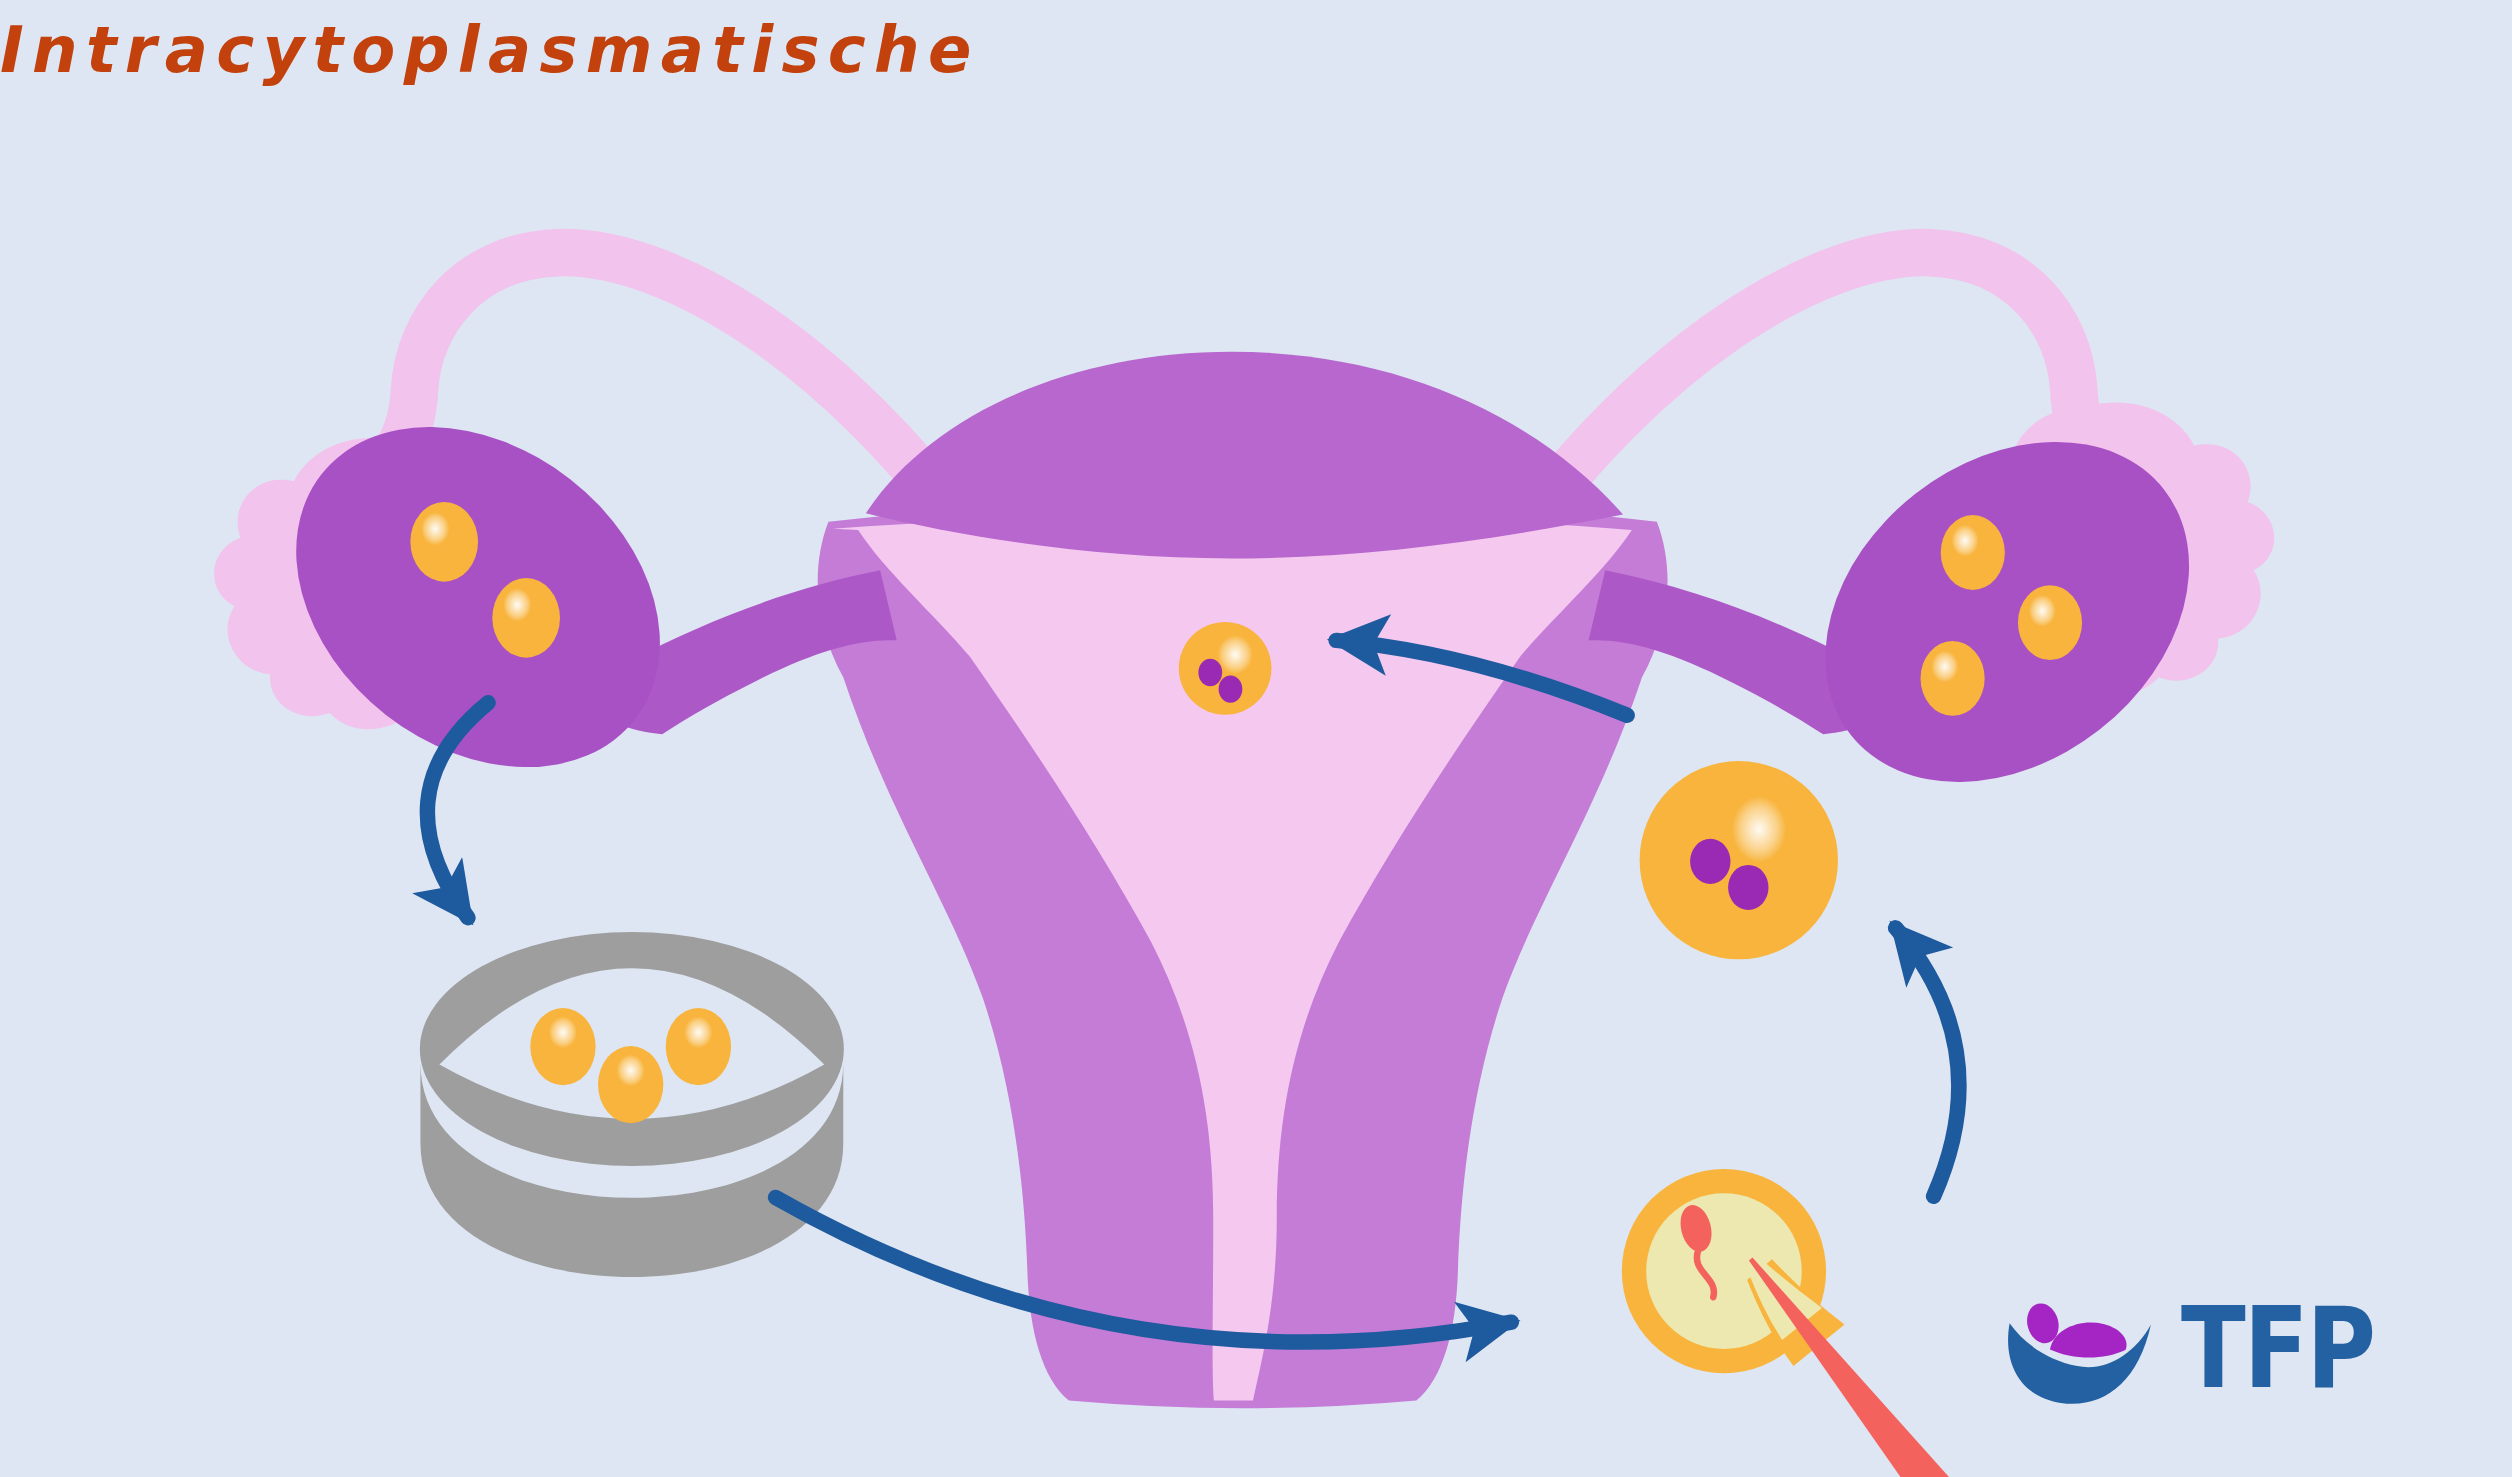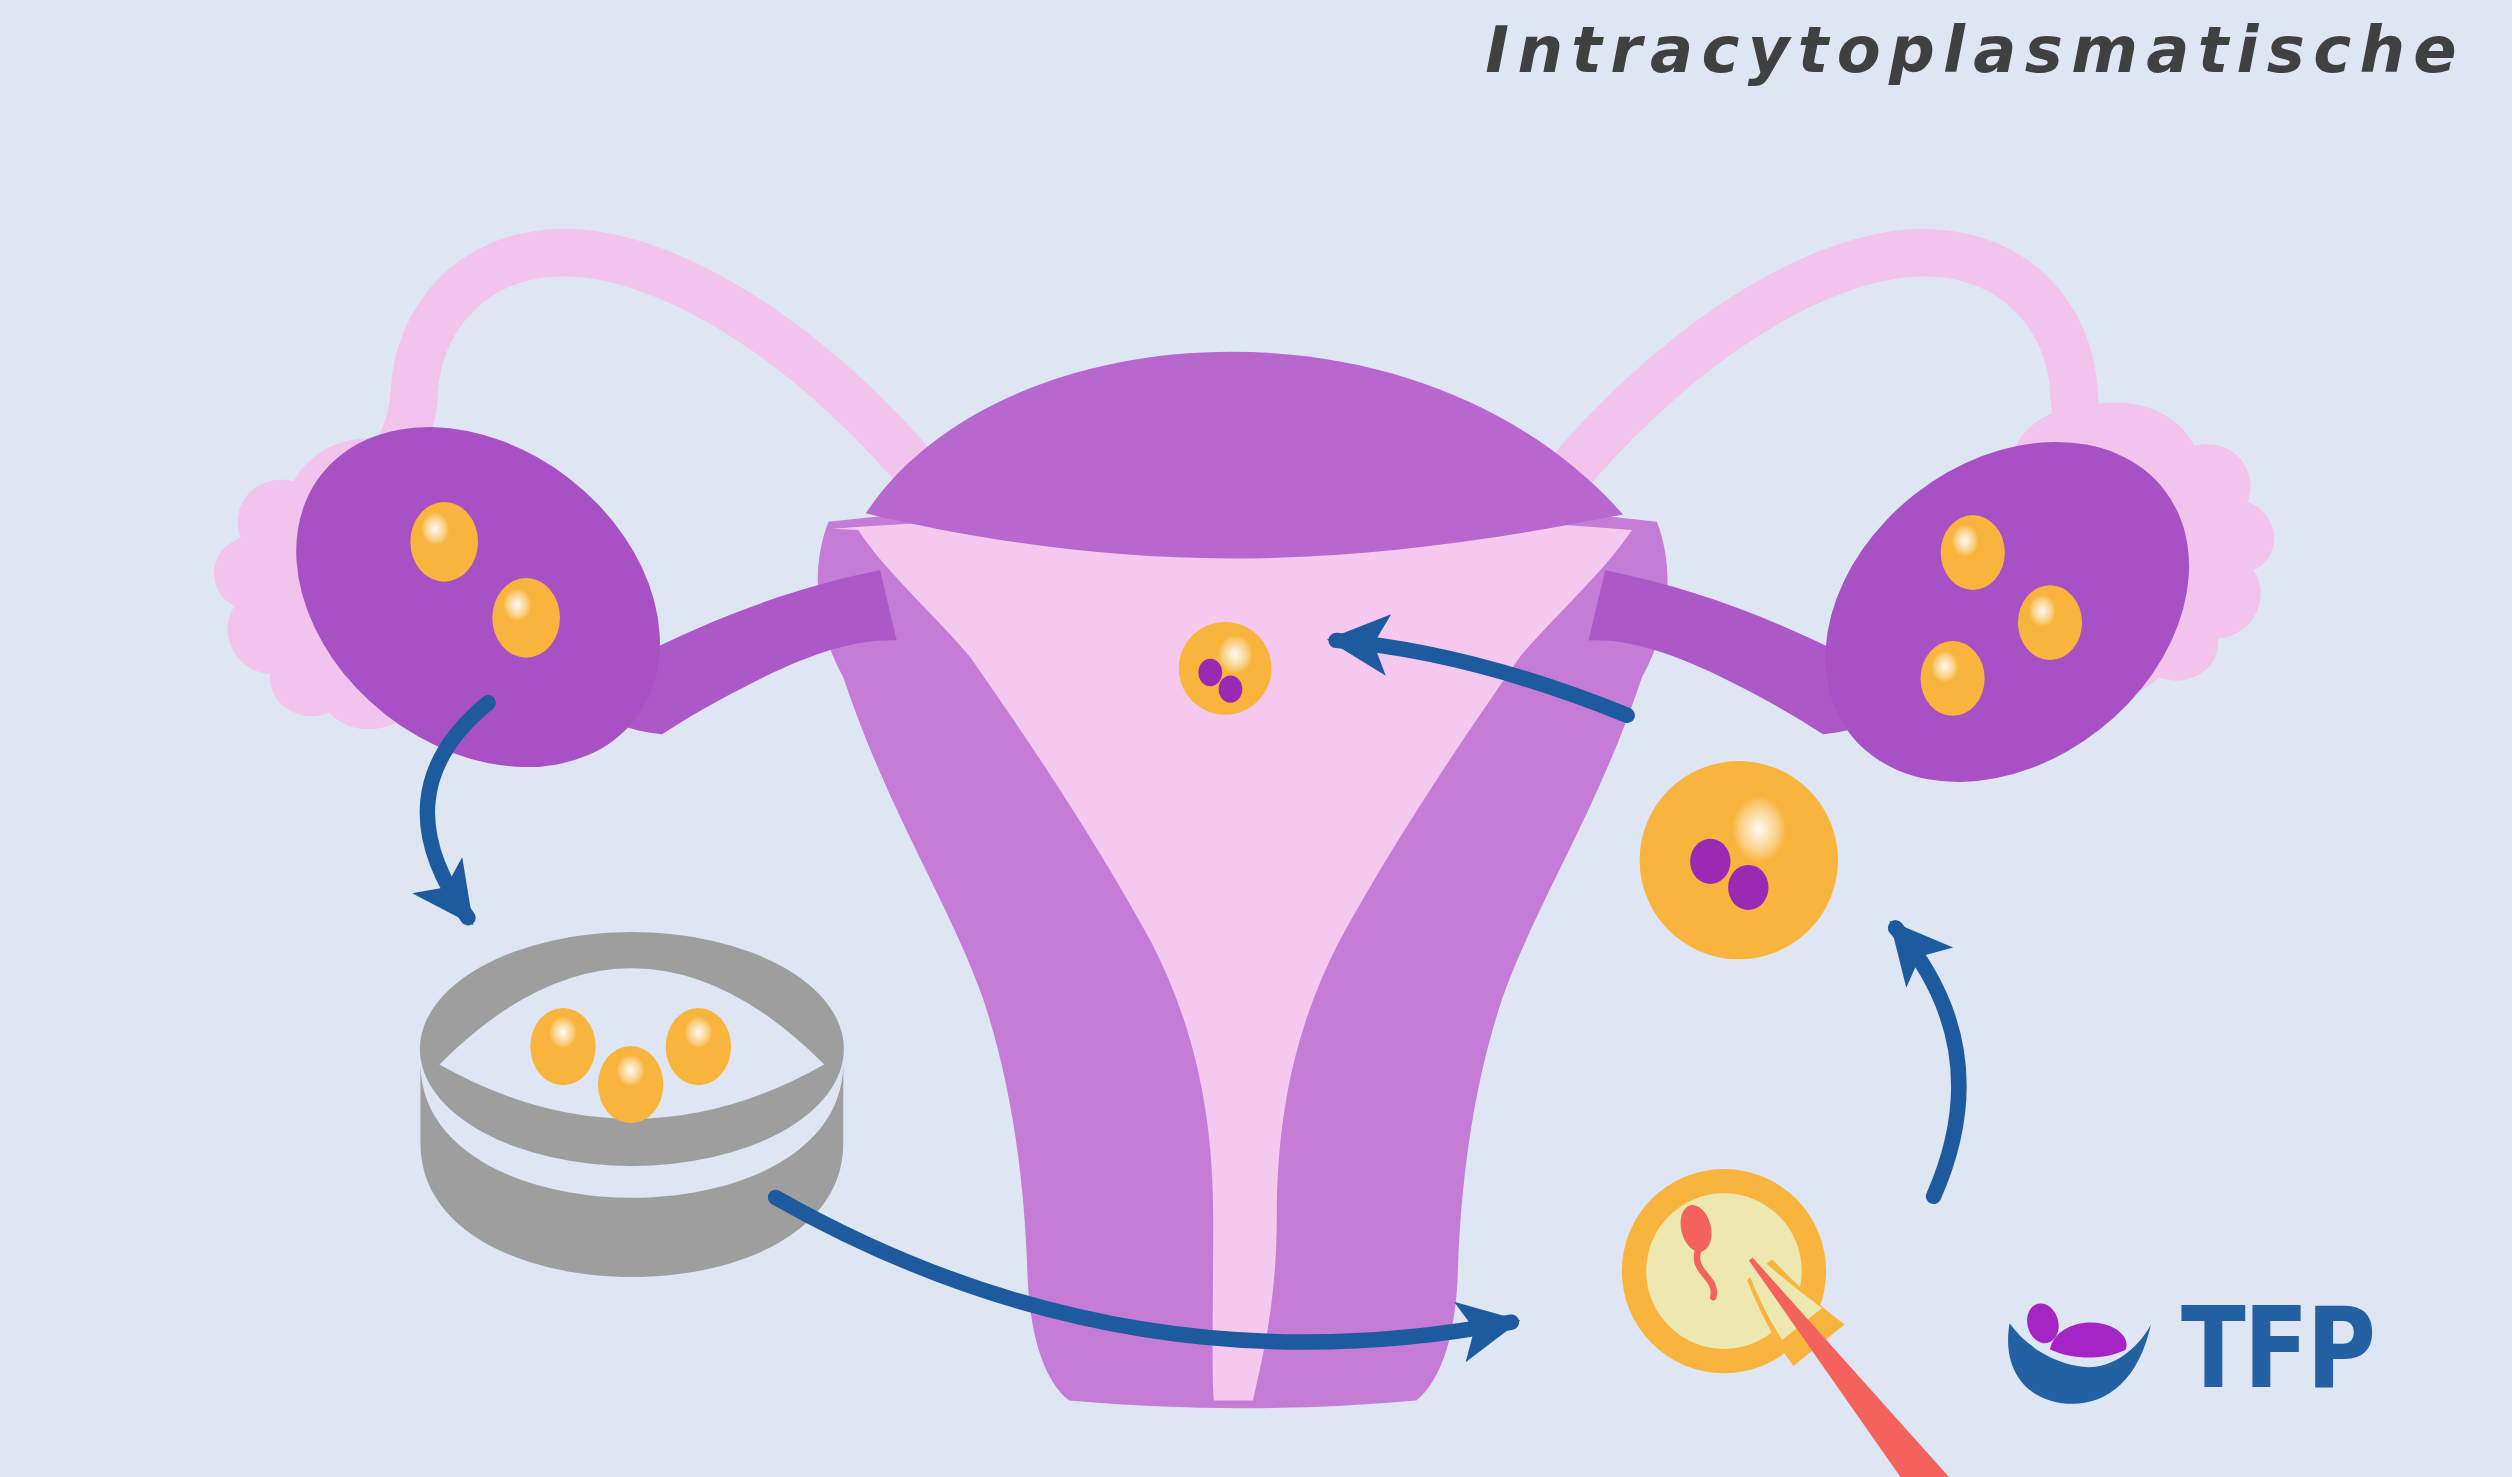--- a/index.html
+++ b/index.html
@@ -6,24 +6,24 @@
   body{
     width:2512px;height:1478px;
     background:#dee6f3;
     font-family:"DejaVu Sans","Liberation Sans",sans-serif;
     position:relative;overflow:hidden;
   }
   .stage{position:absolute;left:0;top:0;width:2512px;height:1478px;}
   svg.art{position:absolute;left:0;top:0;width:100%;height:100%;display:block;}
   .title{
     position:absolute;top:16.6px;left:0;width:2465px;
-    text-align:right;
+    text-align:left;
     font-style:italic;font-weight:bold;
     font-size:64px;line-height:1.06;letter-spacing:8.3px;
-    color:#404040;
+    color:#c2410c;
   }
   .logo-text{
     position:absolute;left:2181px;top:1292px;
     font-weight:bold;font-size:113px;line-height:1;letter-spacing:-2.4px;
     color:#2361a3;
     transform:scaleX(0.84);transform-origin:left top;
   }
 </style>
 </head>
 <body style="background: rgb(222, 230, 243);">

